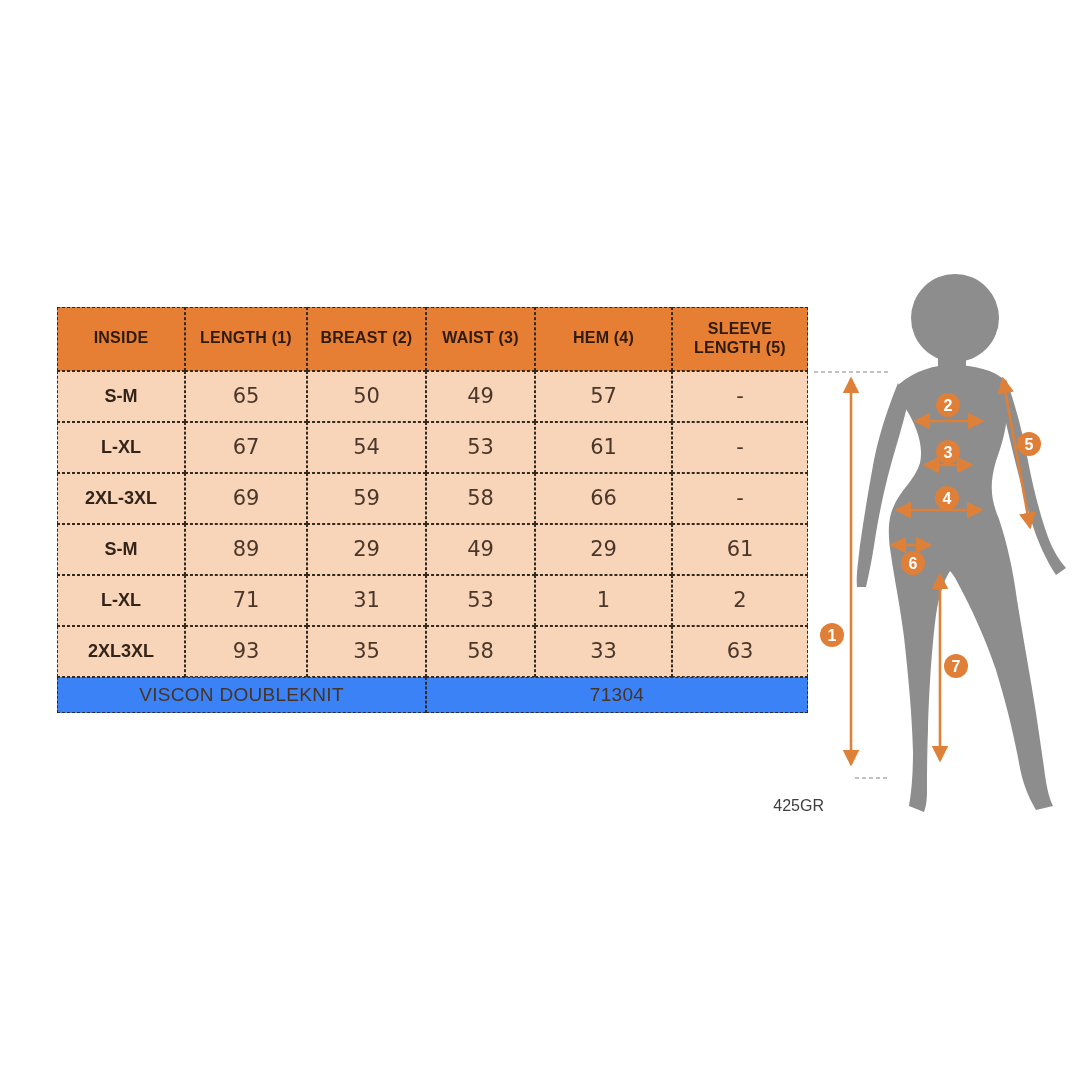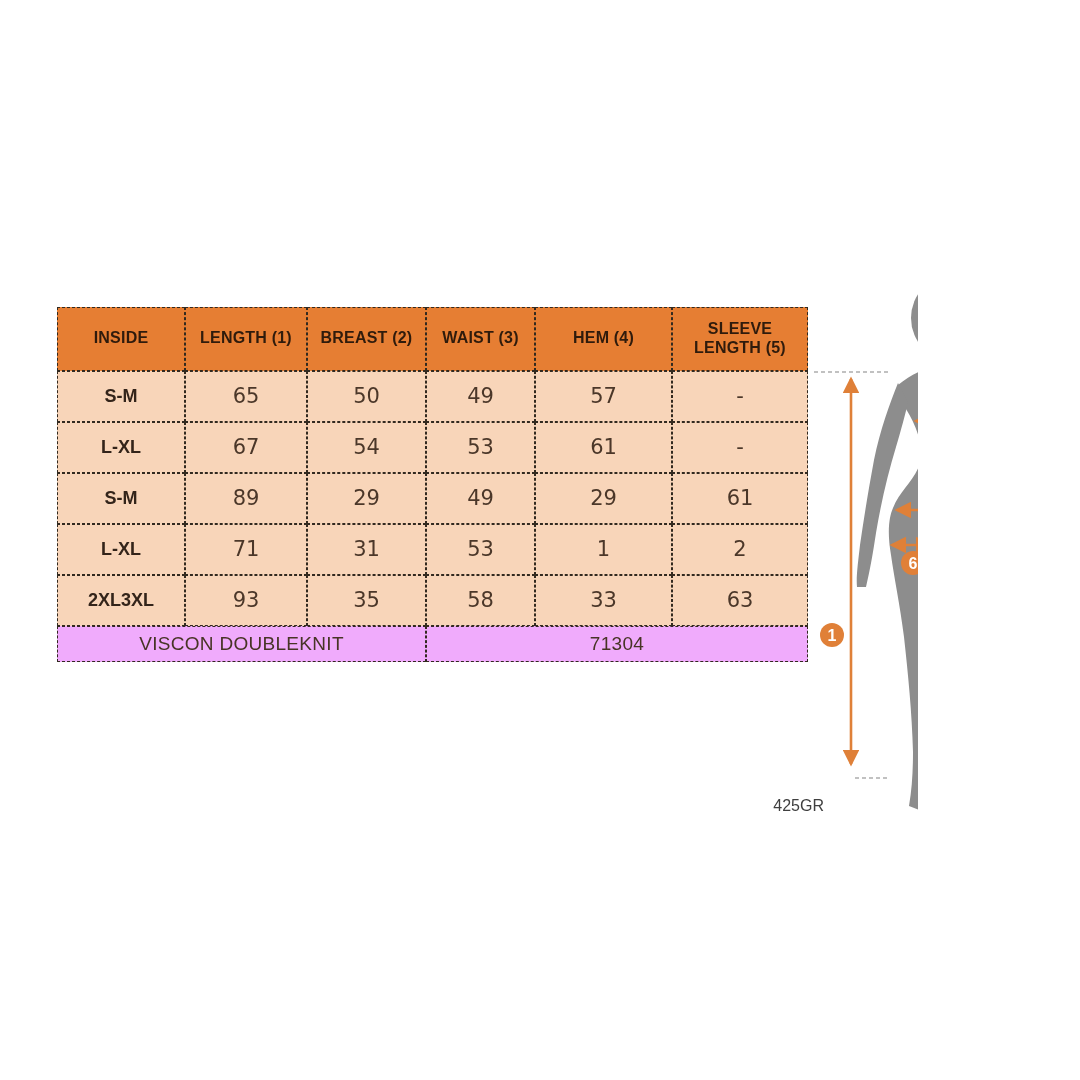--- a/index.html
+++ b/index.html
@@ -1,19 +1,19 @@
 <!DOCTYPE html>
 <html><head>
 <meta charset="utf-8">
 <style>
   * { box-sizing: border-box; margin: 0; padding: 0; }
   html, body { background: #ffffff; }
   .stage {
     position: relative;
-    width: 918px;
+    width: 1080px;
     height: 1080px;
     background: #ffffff;
     overflow: hidden;
     font-family: "Liberation Sans", sans-serif;
     padding-left: 32px;
   }
 
   
   table.size-chart {
     position: absolute;
@@ -53,21 +53,21 @@
     font-family: "DejaVu Sans", sans-serif;
   }
   .foot-hdr {
     background: #E67E33;
     color: #3A180E;
     font-weight: bold;
     font-size: 17px;
     letter-spacing: 0.3px;
   }
   .foot-val {
-    background: #f0abfc;
+    background: #3b82f6;
     color: #473425;
     font-size: 19px;
     letter-spacing: 0.3px;
   }
   tr.h-hdr   { height: 55px; }
   tr.h-row   { height: 51px; }
   tr.h-fhdr  { height: 35px; }
   tr.h-fval  { height: 36px; }
 
   .footnote {
@@ -134,20 +134,28 @@
       <td class="cell">49</td>
       <td class="cell">57</td>
       <td class="cell">-</td>
     </tr>
     <tr class="h-row">
       <td class="size-label">L-XL</td>
       <td class="cell">67</td>
       <td class="cell">54</td>
       <td class="cell">53</td>
       <td class="cell">61</td>
+      <td class="cell">-</td>
+    </tr>
+    <tr class="h-row">
+      <td class="size-label">2XL-3XL</td>
+      <td class="cell">69</td>
+      <td class="cell">59</td>
+      <td class="cell">58</td>
+      <td class="cell">66</td>
       <td class="cell">-</td>
     </tr>
 
 
     <tr class="h-row">
       <td class="size-label">S-M</td>
       <td class="cell">89</td>
       <td class="cell">29</td>
       <td class="cell">49</td>
       <td class="cell">29</td>

